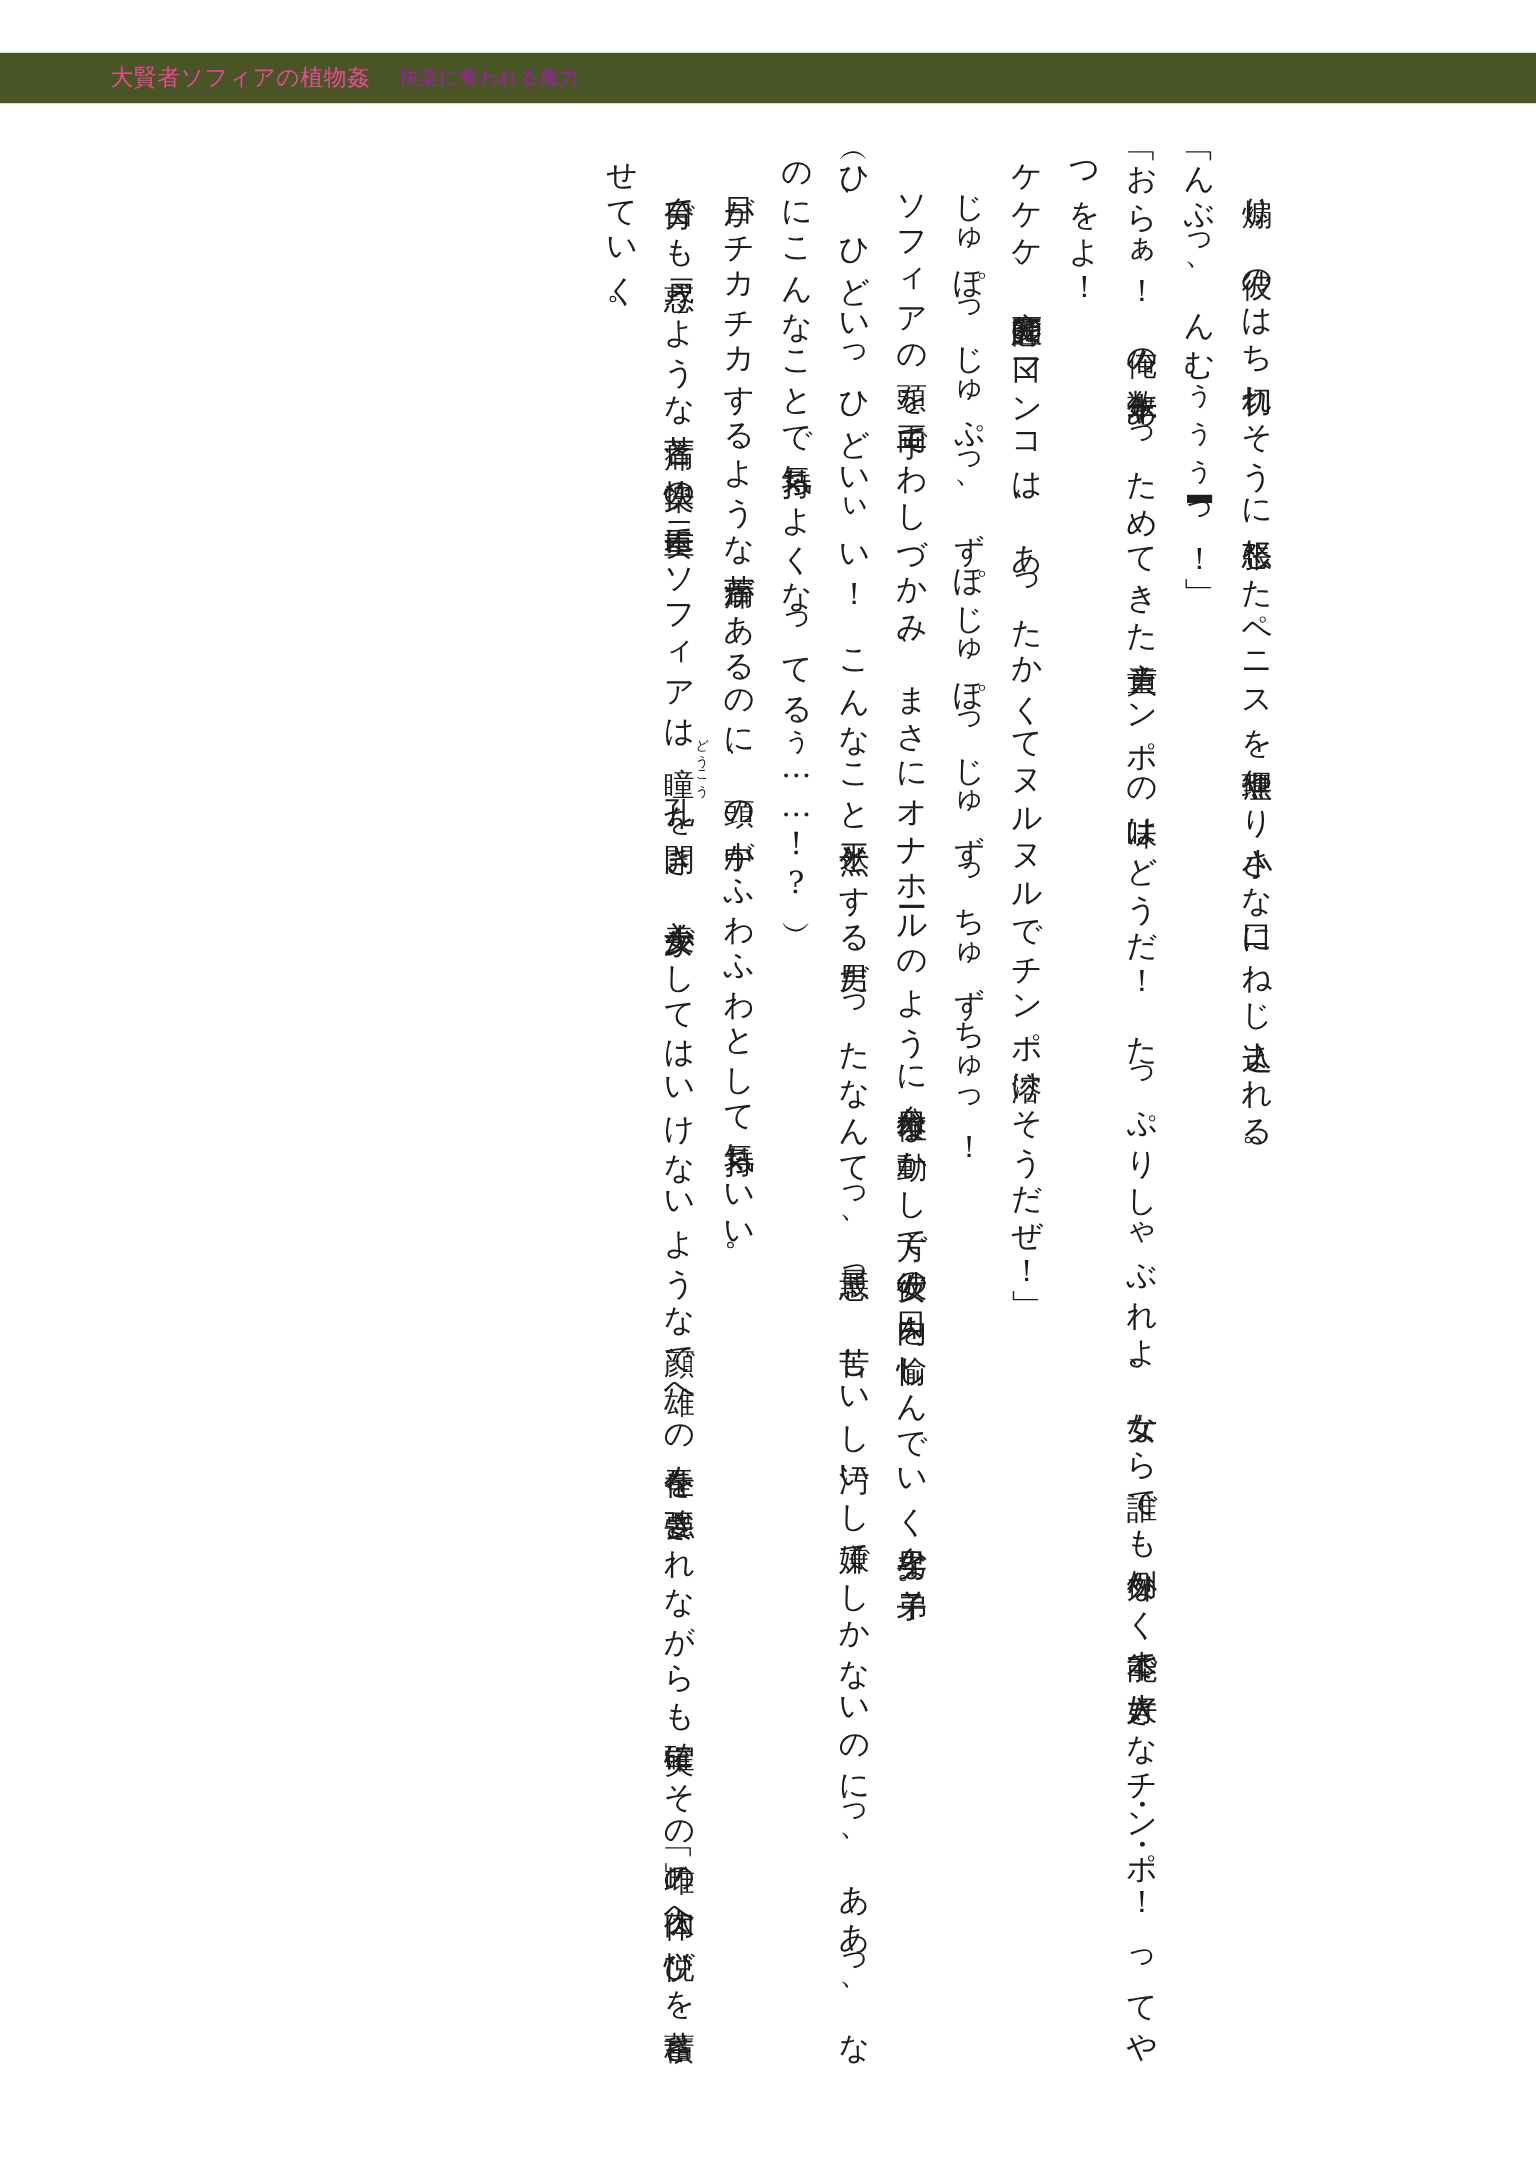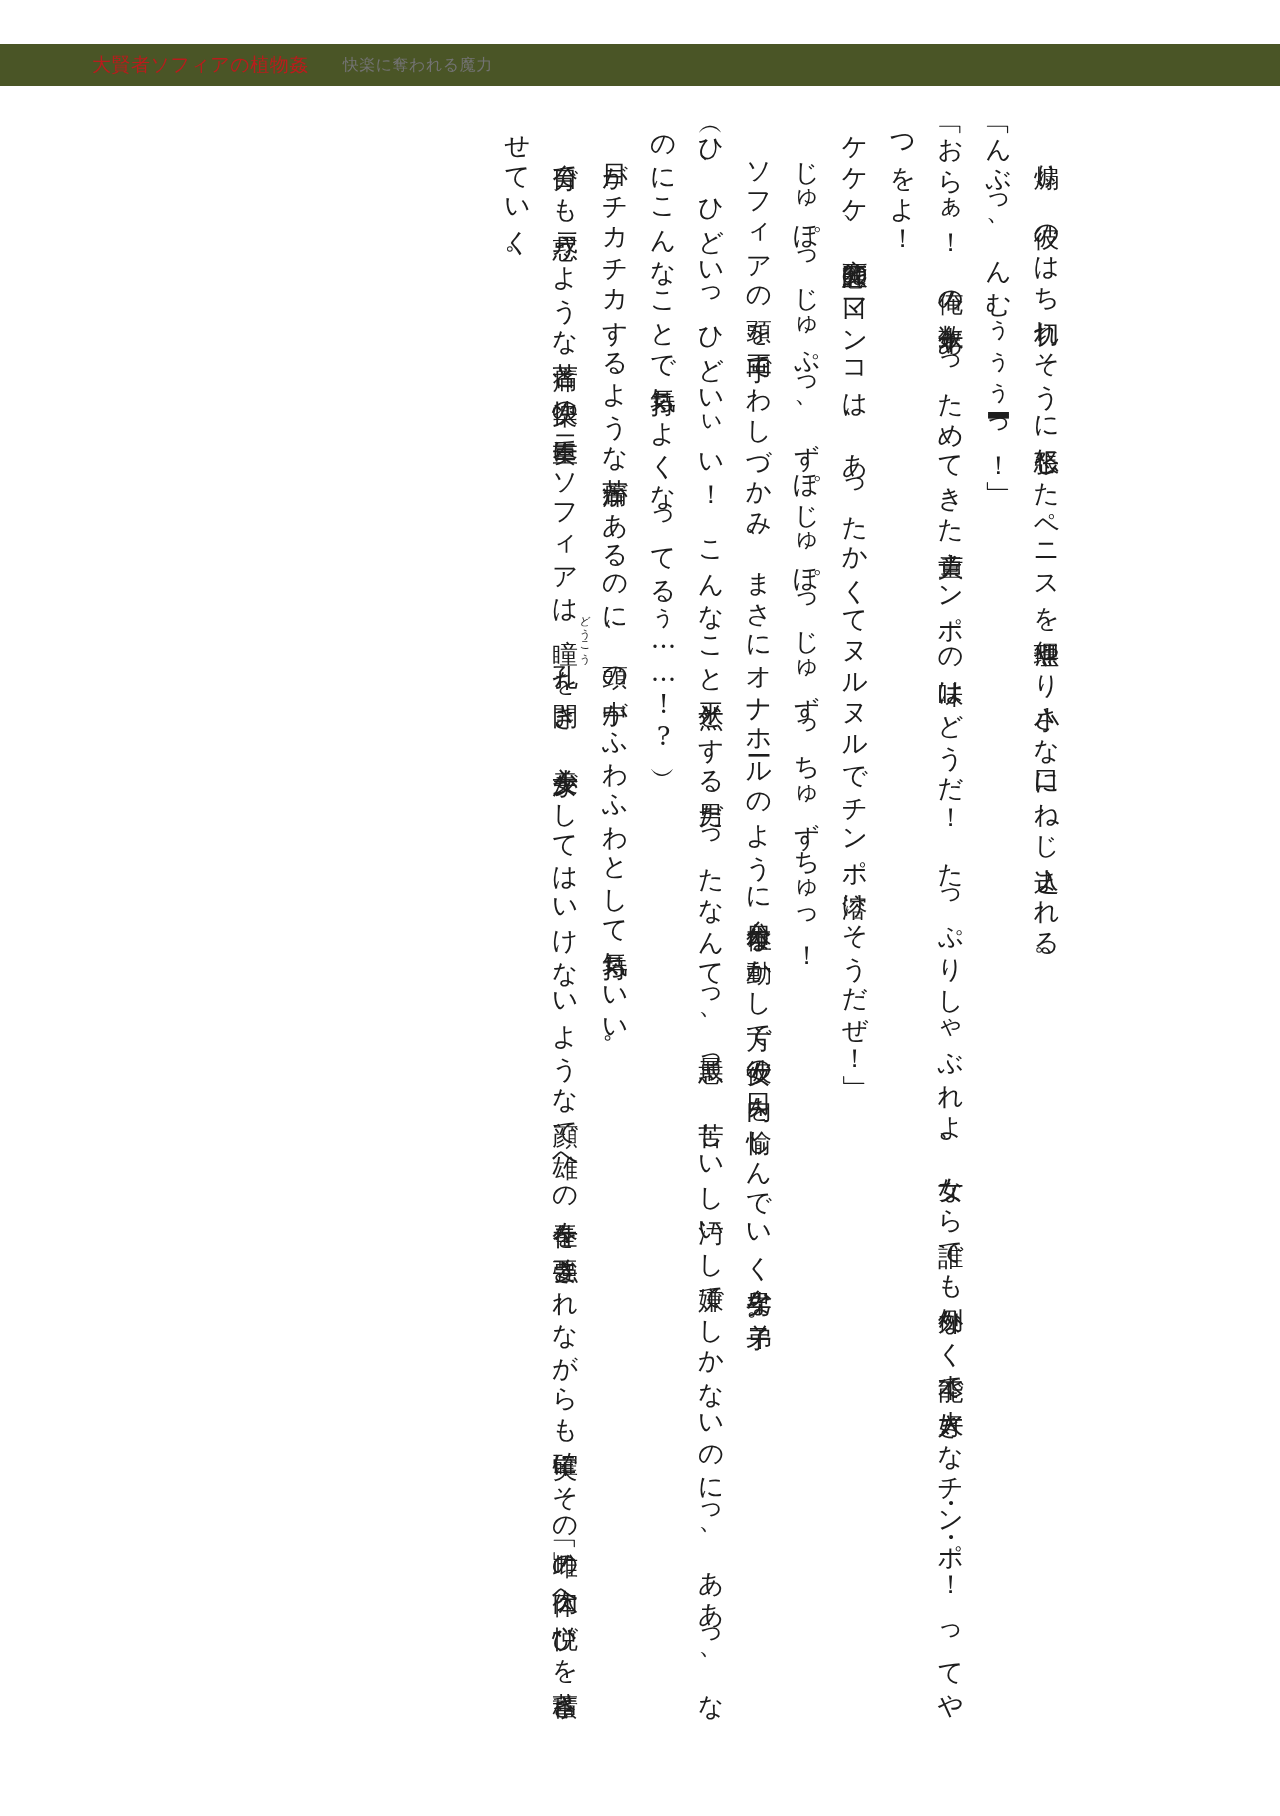--- a/index.html
+++ b/index.html
@@ -36,30 +36,30 @@
     top: 44px;
     left: 0;
     width: 1280px;
     height: 42px;
     display: flex;
     align-items: center;
     padding-left: 92px;
     box-sizing: border-box;
   }
   .header-title {
-    color: #b91c1c;
+    color: #ec4899;
     font-size: 19px;
     letter-spacing: 0.5px;
     font-family: "DejaVu Serif", "Liberation Serif", serif;
     white-space: nowrap;
   }
   .header-sub {
-    color: #737373;
+    color: #a21caf;
     font-size: 16px;
-    margin-left: 34px;
+    margin-left: 24px;
     letter-spacing: 0.5px;
     font-family: "DejaVu Serif", "Liberation Serif", serif;
     white-space: nowrap;
   }
 
   
   .body-area {
     position: absolute;
     top: 118px;
     left: 70px;

